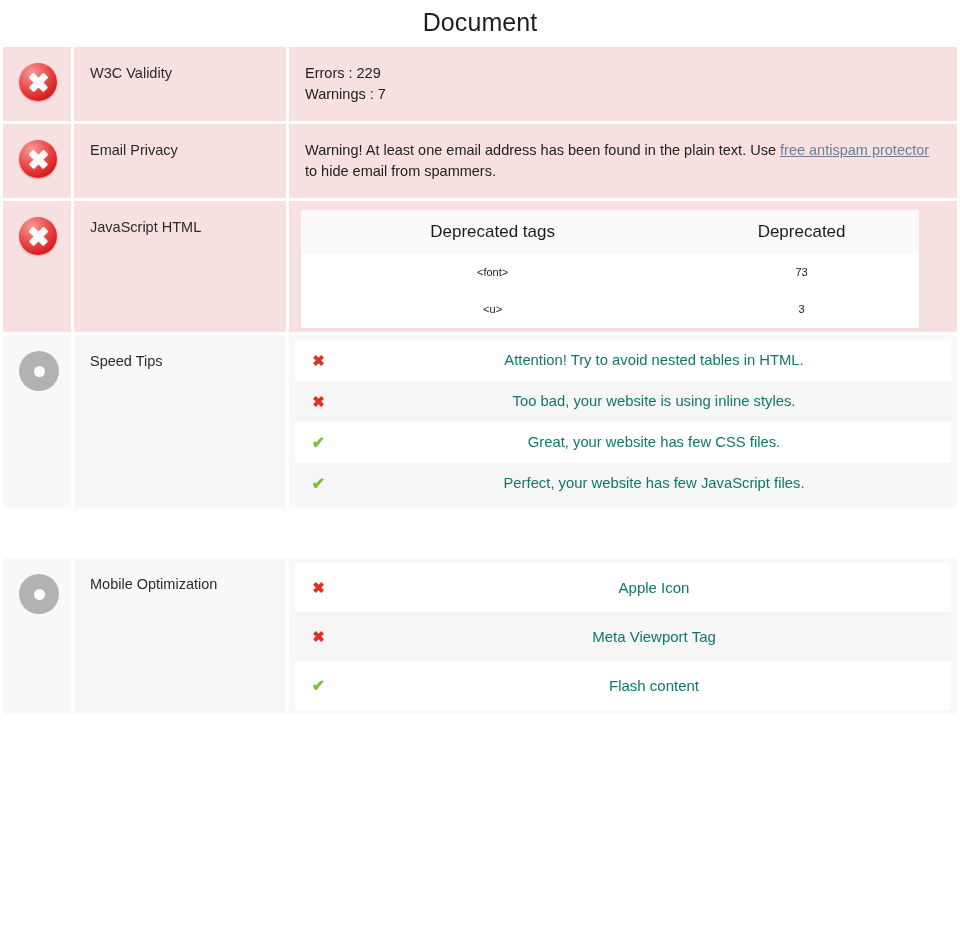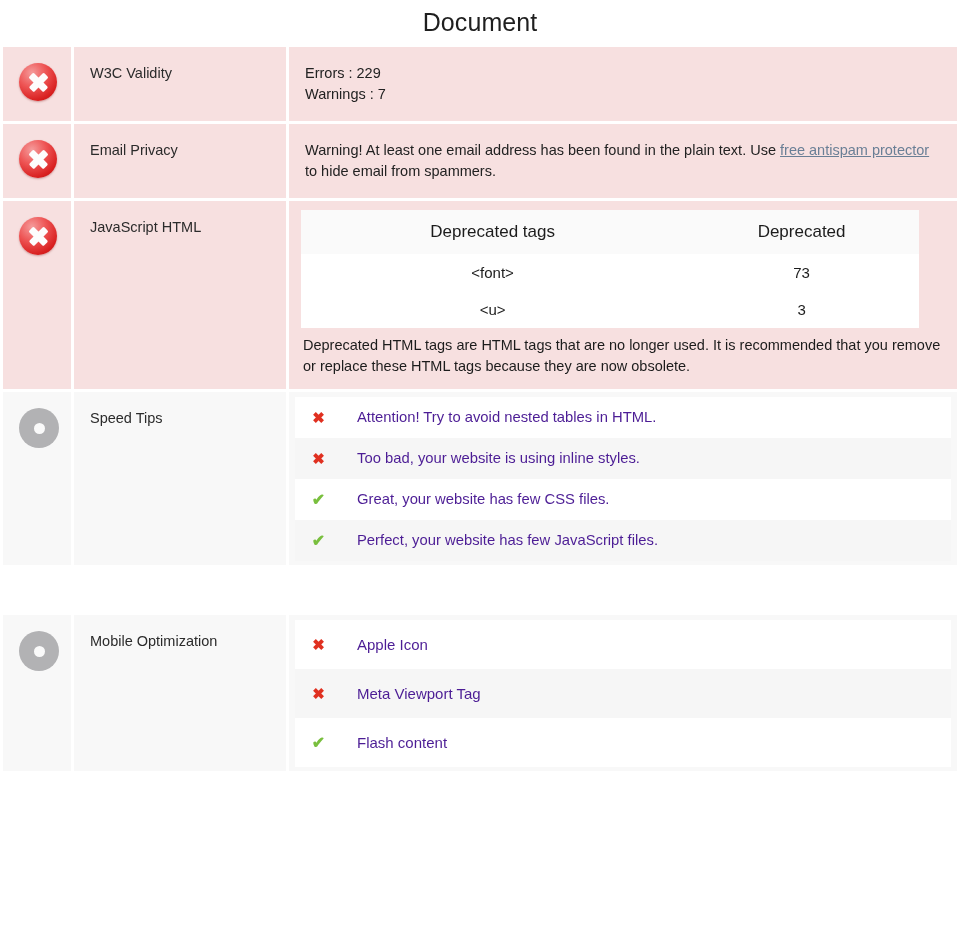--- a/index.html
+++ b/index.html
@@ -111,21 +111,21 @@
   .tags-wrap { padding: 4px 6px 0 6px; }
   .tags-table {
     width: 618px;
     border-collapse: collapse;
     table-layout: fixed;
   }
   .tags-table th, .tags-table td {
     text-align: center;
     font-weight: 400;
     padding: 8px 4px;
-    font-size: 15px;
+    font-size: 11px;
     color: #1c1c1c;
   }
   .tags-table th { font-size: 17px; padding: 11px 0 12px; }
   .tags-table tr.hdr { background: #fafafa; }
   .tags-table tr.odd  { background: #ffffff; }
   .tags-table tr.even { background: #f8f8f8; }
   .tags-table .c-tag { width: 62%; }
   .tags-table .c-occ { width: 38%; }
   .tags-note {
     padding: 7px 10px 8px 8px;
@@ -147,22 +147,23 @@
     text-align: center;
     padding: 11px 0 11px 0;
     font-size: 15px;
     line-height: 19px;
     vertical-align: middle;
   }
   .tips td.t-txt {
     padding: 11px 0 11px 15px;
     font-size: 14.8px;
     line-height: 19px;
-    color: #4c1d95;
+    color: #0f766e;
     vertical-align: middle;
+    text-align: center;
   }
   .mark-bad  { color: #e03020; font-weight: bold; font-size: 15px; }
   .mark-good { color: #79bf3e; font-weight: bold; font-size: 16px; }
 
   .tips.mobile td.t-ico { padding: 15px 0; }
   .tips.mobile td.t-txt { padding: 15px 0 15px 15px; font-size: 15px; }
 
   .gap { height: 44px; }
 </style>
 </head>
@@ -224,21 +225,20 @@
                   <td>&lt;font&gt;</td>
                   <td>73</td>
                 </tr>
                 <tr class="odd">
                   <td>&lt;u&gt;</td>
                   <td>3</td>
                 </tr>
               </tbody>
             </table>
           </div>
-          <div class="tags-note">Deprecated HTML tags are HTML tags that are no longer used. It is recommended that you remove or replace these HTML tags because they are now obsolete.</div>
         </td>
       </tr>
 
       <tr>
         <td class="bg-neutral cell-icon">
           <span class="ico-neutral"></span>
         </td>
         <td class="bg-neutral cell-label">Speed Tips</td>
         <td class="bg-neutral cell-body flush">
           <table class="tips">

